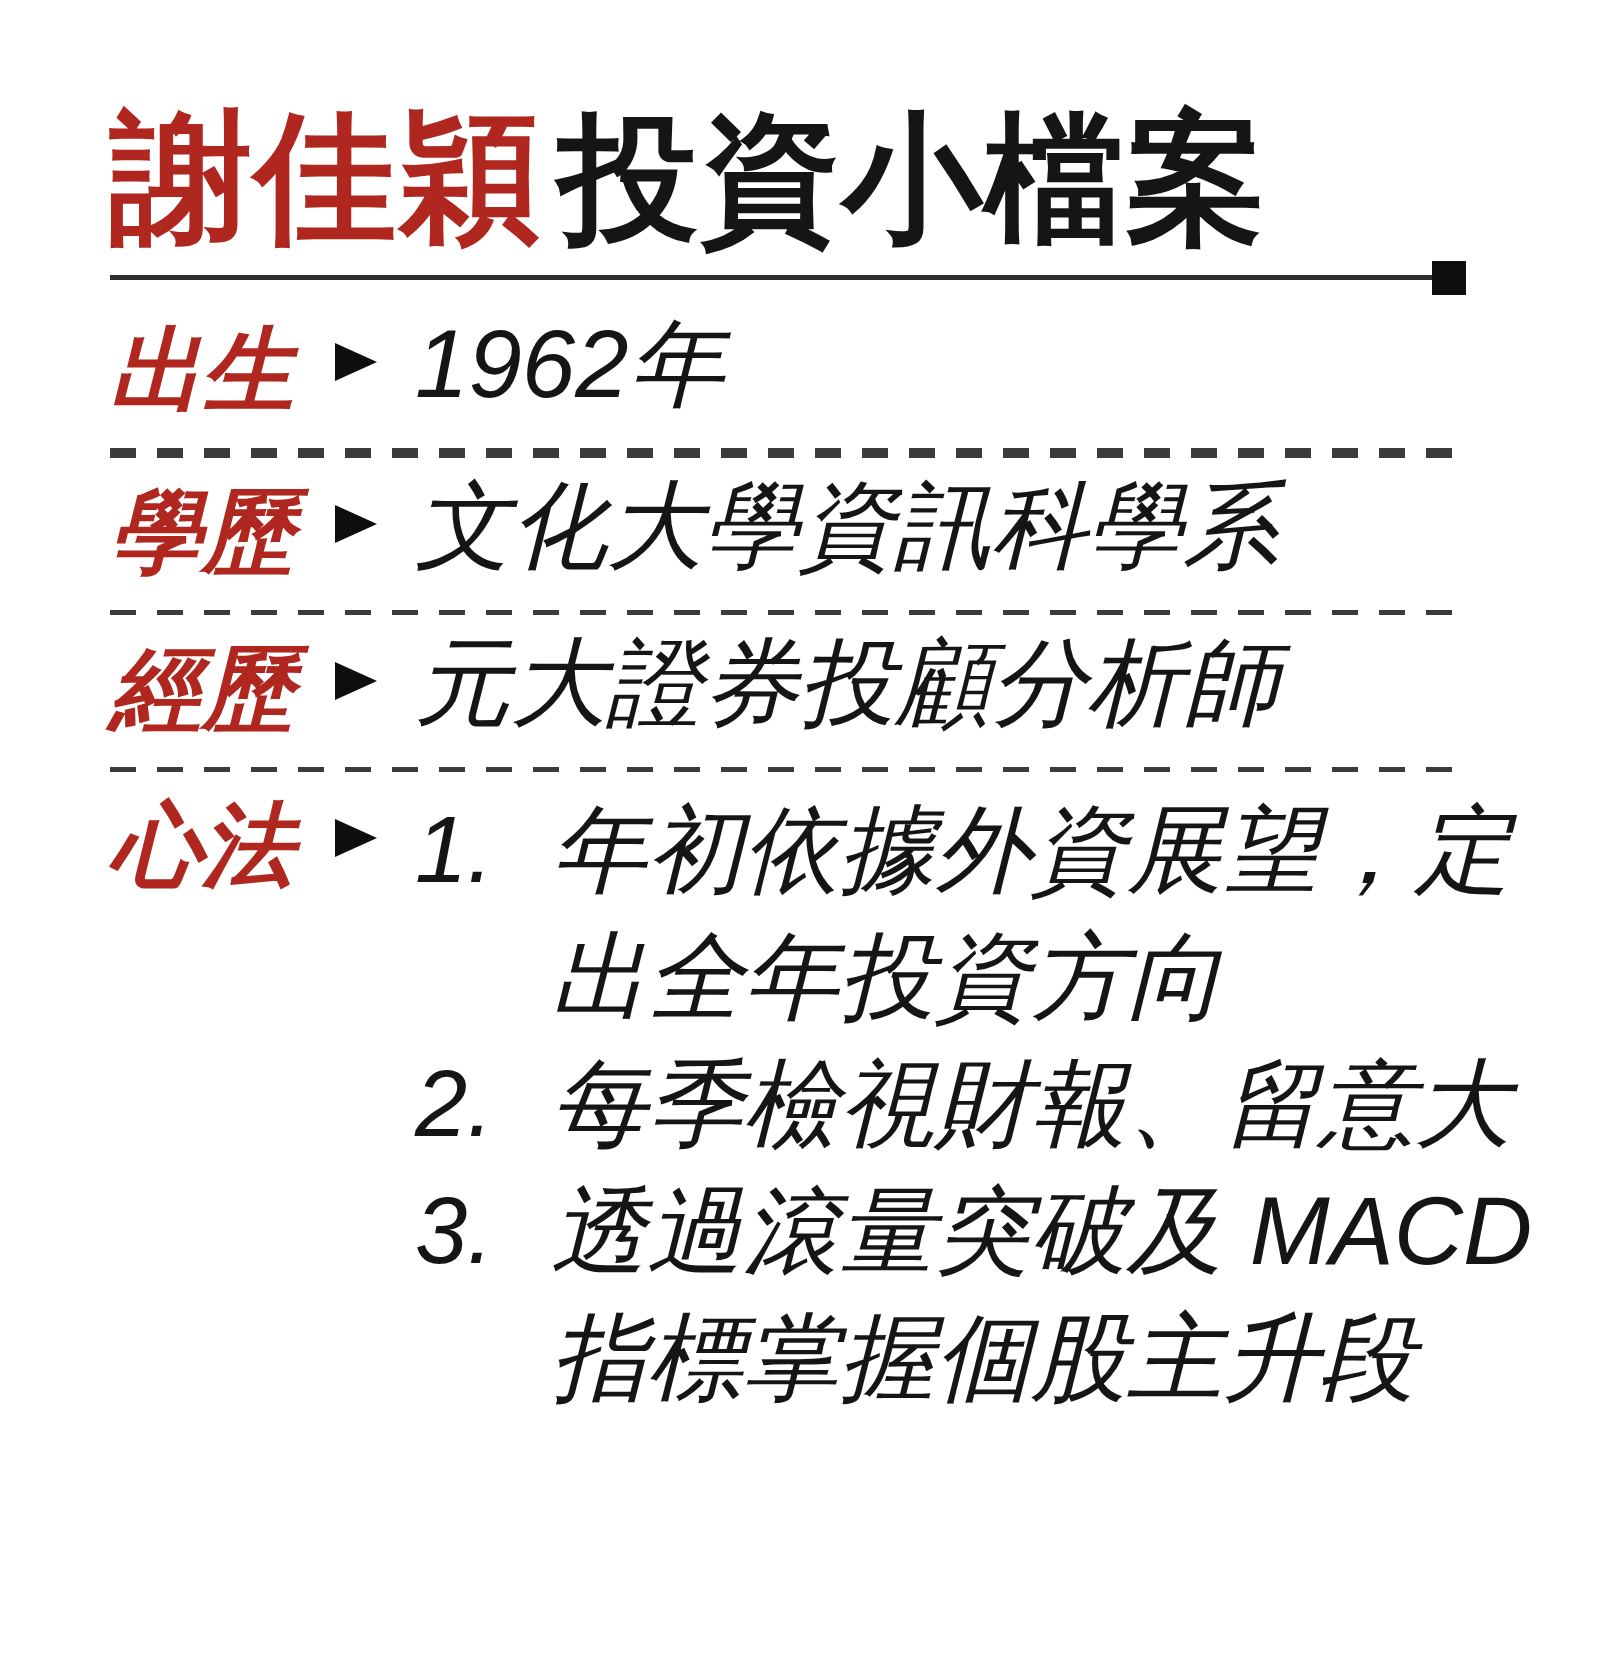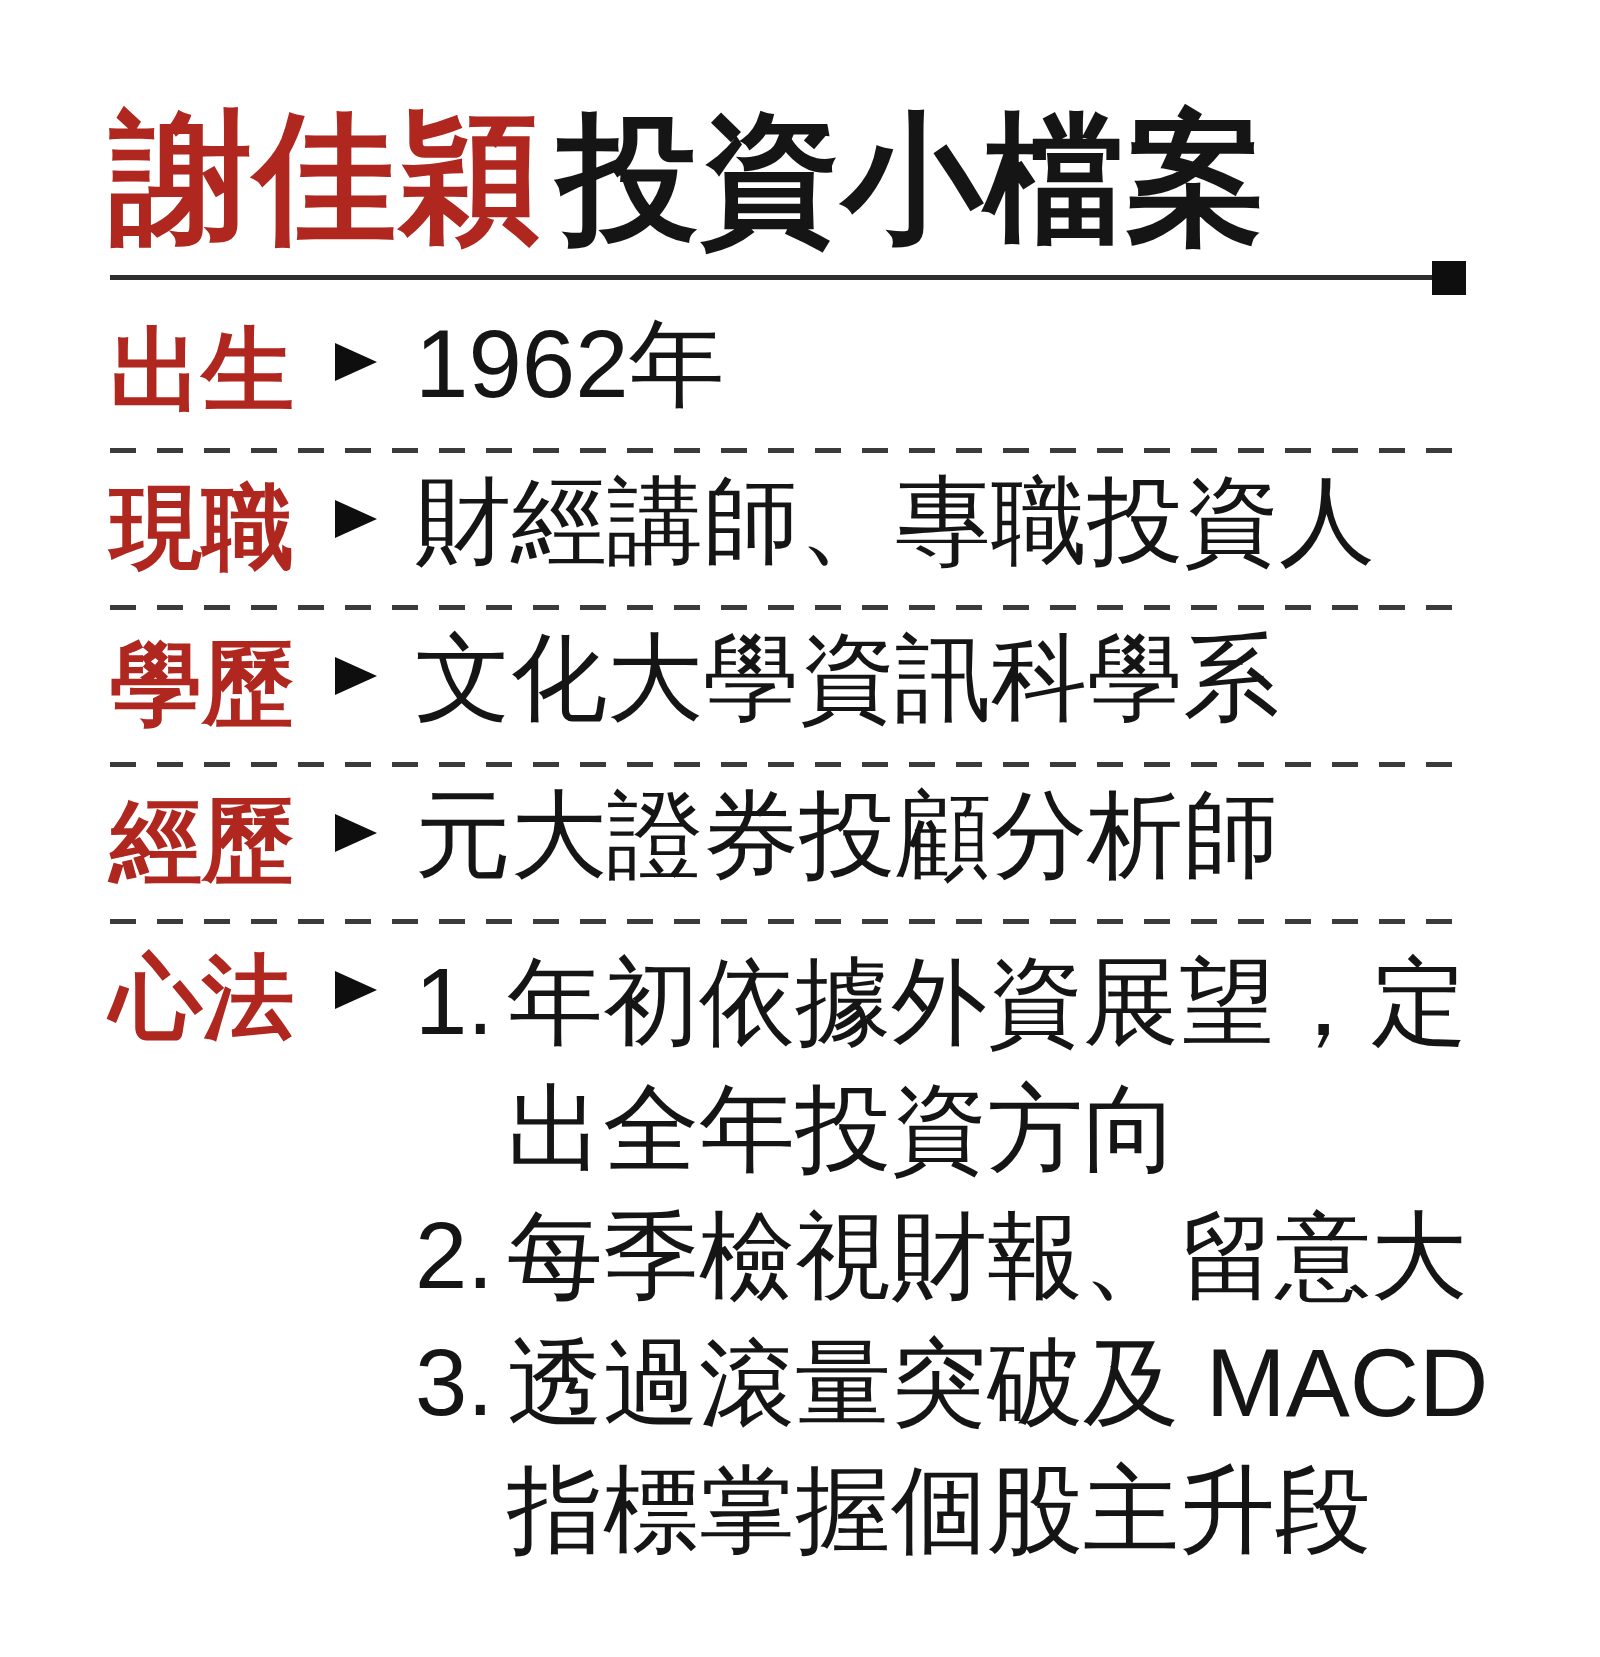--- a/index.html
+++ b/index.html
@@ -63,20 +63,21 @@
     top: 1px;
     width: 34px;
     height: 34px;
     background: #0e0e0e;
   }
   
   .row {
     display: flex;
     align-items: flex-start;
     padding: 14px 0 18px 0;
+    font-style: italic;
   }
   .row .label {
     width: 225px;
     flex: 0 0 225px;
     color: var(--accent-red, #B0271F);
     font-weight: 700;
     font-size: 92px;
     line-height: 120px;
     white-space: nowrap;
   }
@@ -122,20 +123,21 @@
     width: 92px;
     font-size: 94px;
     line-height: 127px;
     color: var(--text-black, #151515);
   }
   .item .itext .item-line {
     font-size: 96px;
     line-height: 127px;
     color: var(--text-black, #151515);
     white-space: nowrap;
+    margin-left: 44px;
   }
 </style>
 </head>
 <body>
 
 <div class="card">
 
   <div class="title">
     <span class="name">謝佳穎</span>
       <span class="suffix">投資小檔案</span>
@@ -146,25 +148,20 @@
     <div class="rule-endcap"></div>
   </div>
 
   <div class="row">
     <div class="label">出生</div>
     <span class="arrow"></span>
     <div class="value">1962年</div>
   </div>
   <div class="sep"></div>
 
-  <div class="row">
-    <div class="label">現職</div>
-    <span class="arrow"></span>
-    <div class="value">財經講師、專職投資人</div>
-  </div>
   <div class="sep"></div>
 
   <div class="row">
     <div class="label">學歷</div>
     <span class="arrow"></span>
     <div class="value">文化大學資訊科學系</div>
   </div>
   <div class="sep"></div>
 
   <div class="row">

